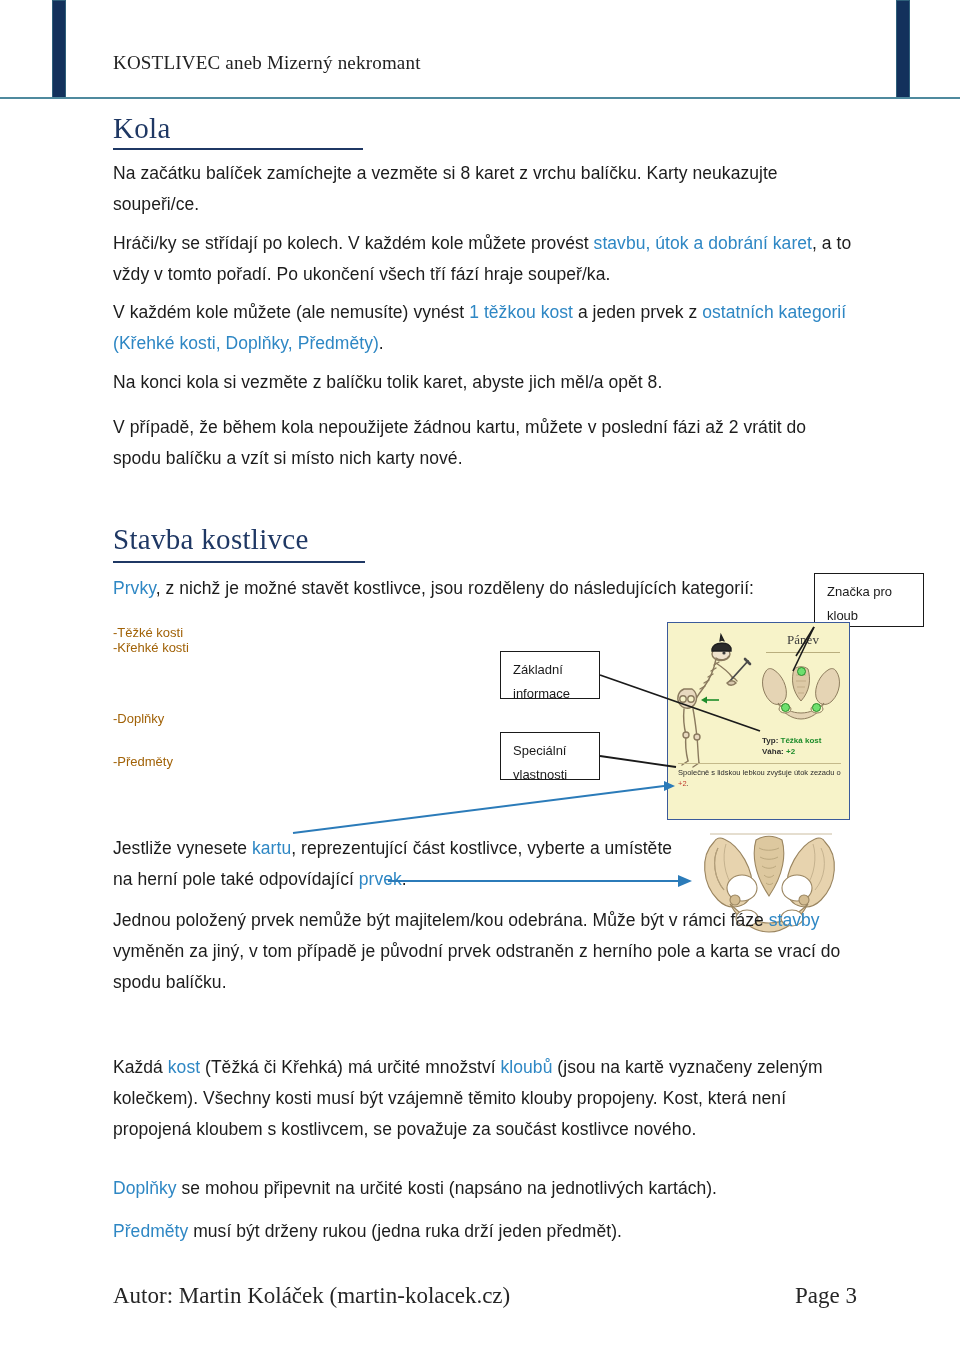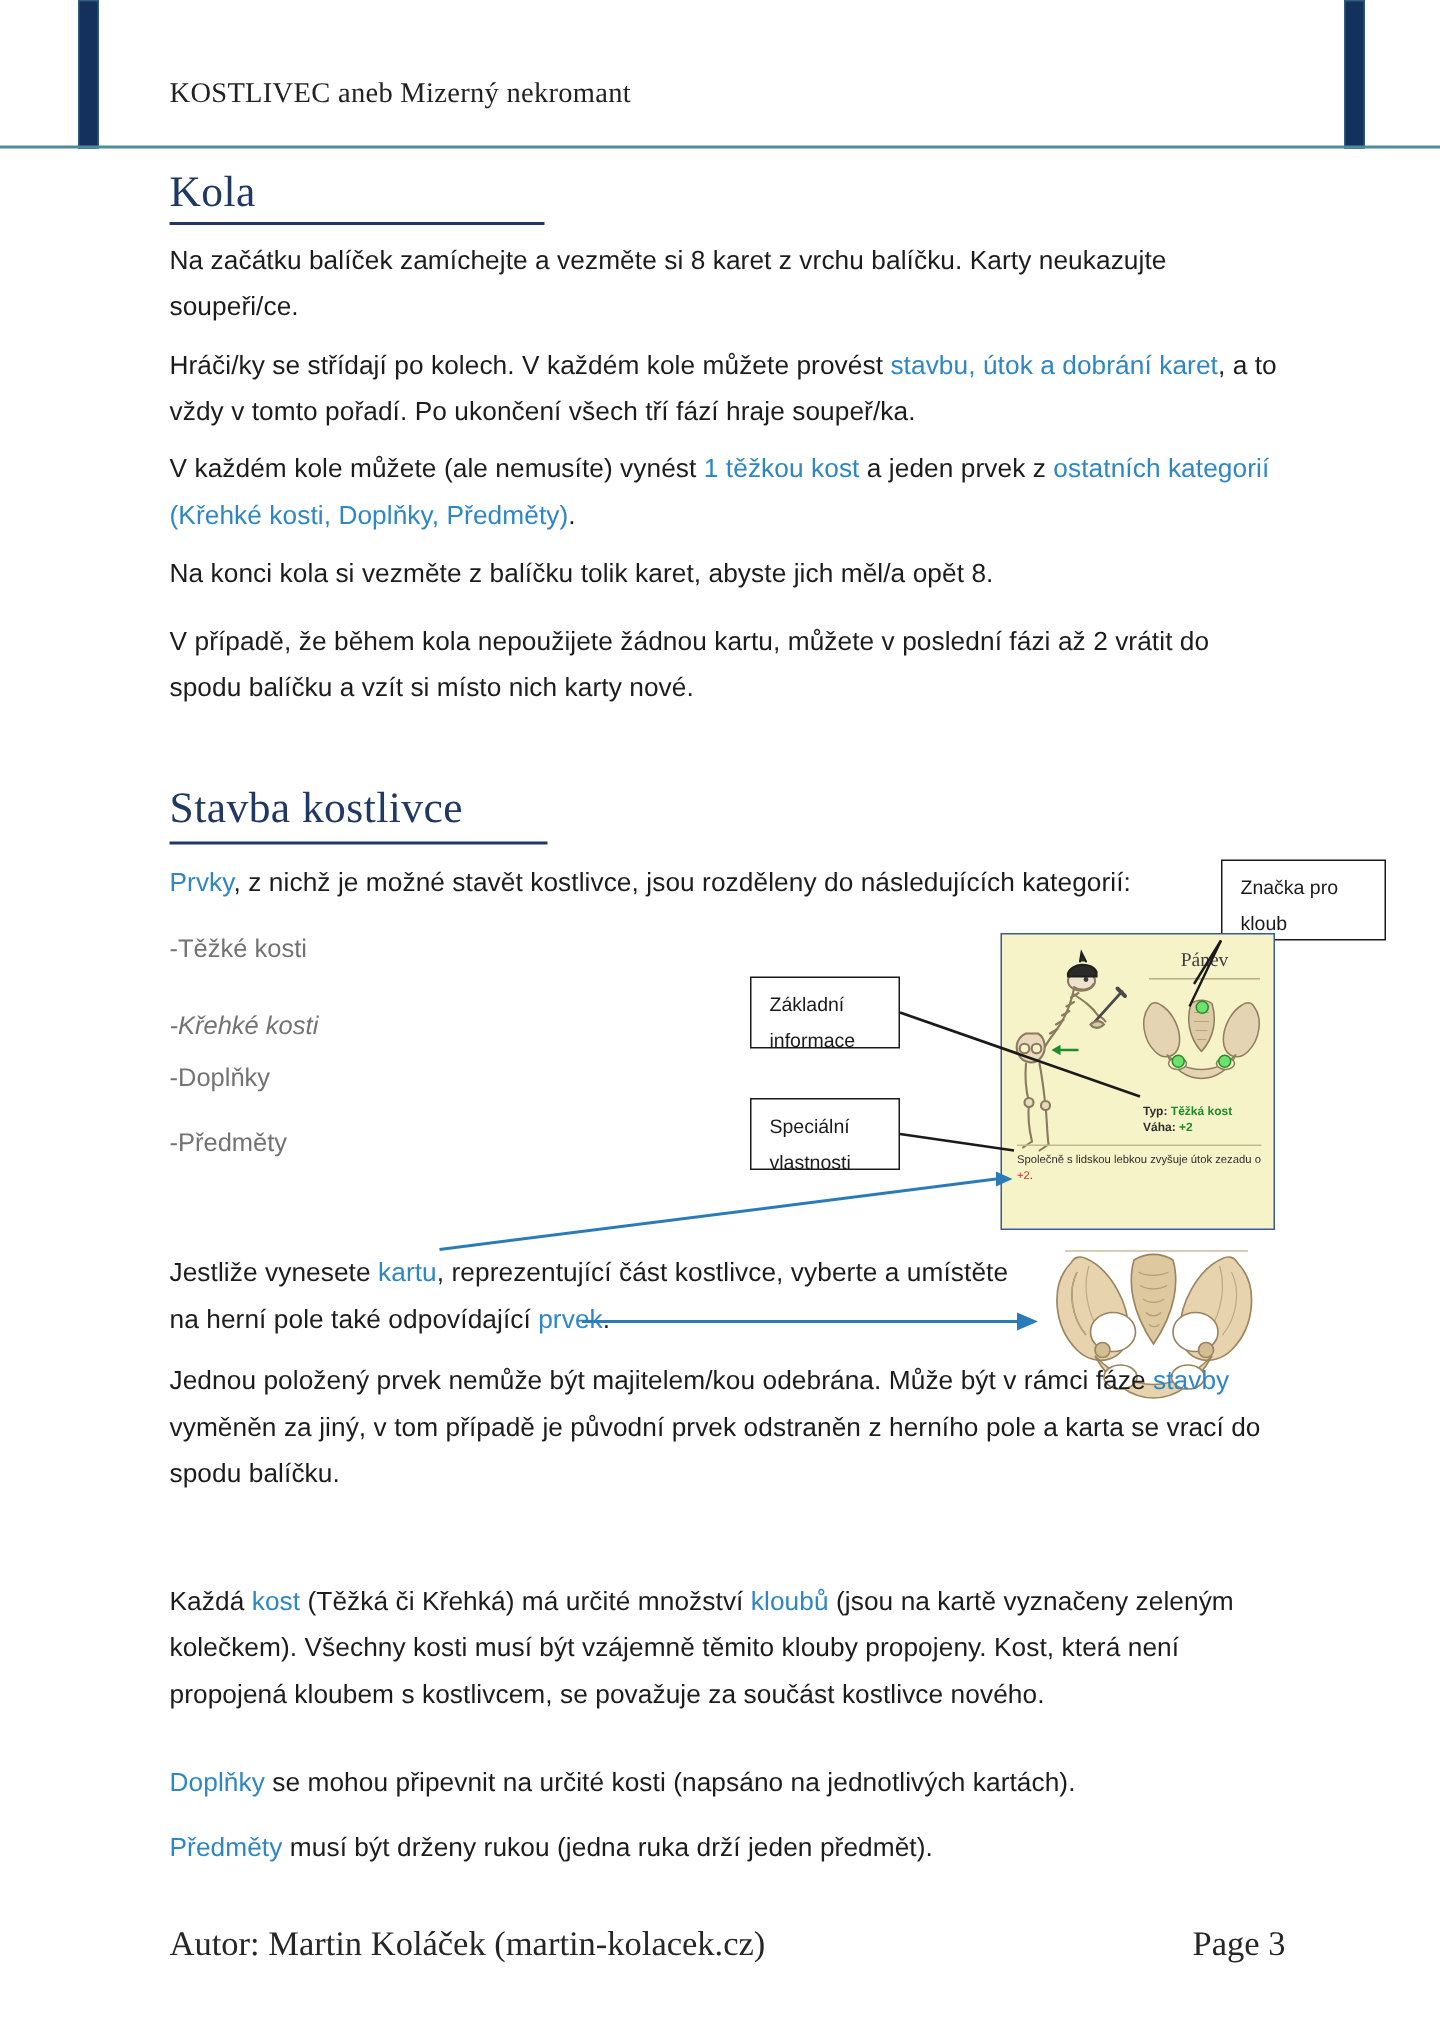--- a/index.html
+++ b/index.html
@@ -72,23 +72,23 @@
     position: absolute;
     font-size: 17.5px;
     line-height: 31px;
     color: #1c1c1c;
     letter-spacing: 0.05px;
   }
   .accent { color: #2e87c4; }
 
   .listline {
     position: absolute;
-    font-size: 17px;
+    font-size: 13px;
     line-height: 31px;
-    color: #737373;
+    color: #a16207;
   }
 
   
   .callout {
     position: absolute;
     border: 1.5px solid #1a1a1a;
     background: #ffffff;
     box-sizing: border-box;
     font-size: 13px;
     line-height: 24px;
@@ -219,21 +219,21 @@
   </div>
 
   <div class="h1" style="left:113px; top:523px;">Stavba kostlivce</div>
   <div class="h1-rule" style="left:113px; top:561px; width:252px;"></div>
 
   <div class="para" style="left:113px; top:573px; width:680px;">
     <span class="accent">Prvky</span><span>, z nichž je možné stavět kostlivce, jsou rozděleny do následujících kategorií:</span>
   </div>
 
   <div class="listline" style="left:113px; top:617px;">-Těžké kosti</div>
-  <div class="listline" style="left:113px; top:668px;font-style:italic;">-Křehké kosti</div>
+  <div class="listline" style="left:113px; top:632px;">-Křehké kosti</div>
   <div class="listline" style="left:113px; top:703px;">-Doplňky</div>
   <div class="listline" style="left:113px; top:746px;">-Předměty</div>
 
   <div class="callout" style="left:814px; top:573px; width:110px; height:54px;">
     <span>Značka pro kloub</span>
   </div>
 
   <div class="callout" style="left:500px; top:651px; width:100px; height:48px;">
     <span>Základní informace</span>
   </div>

